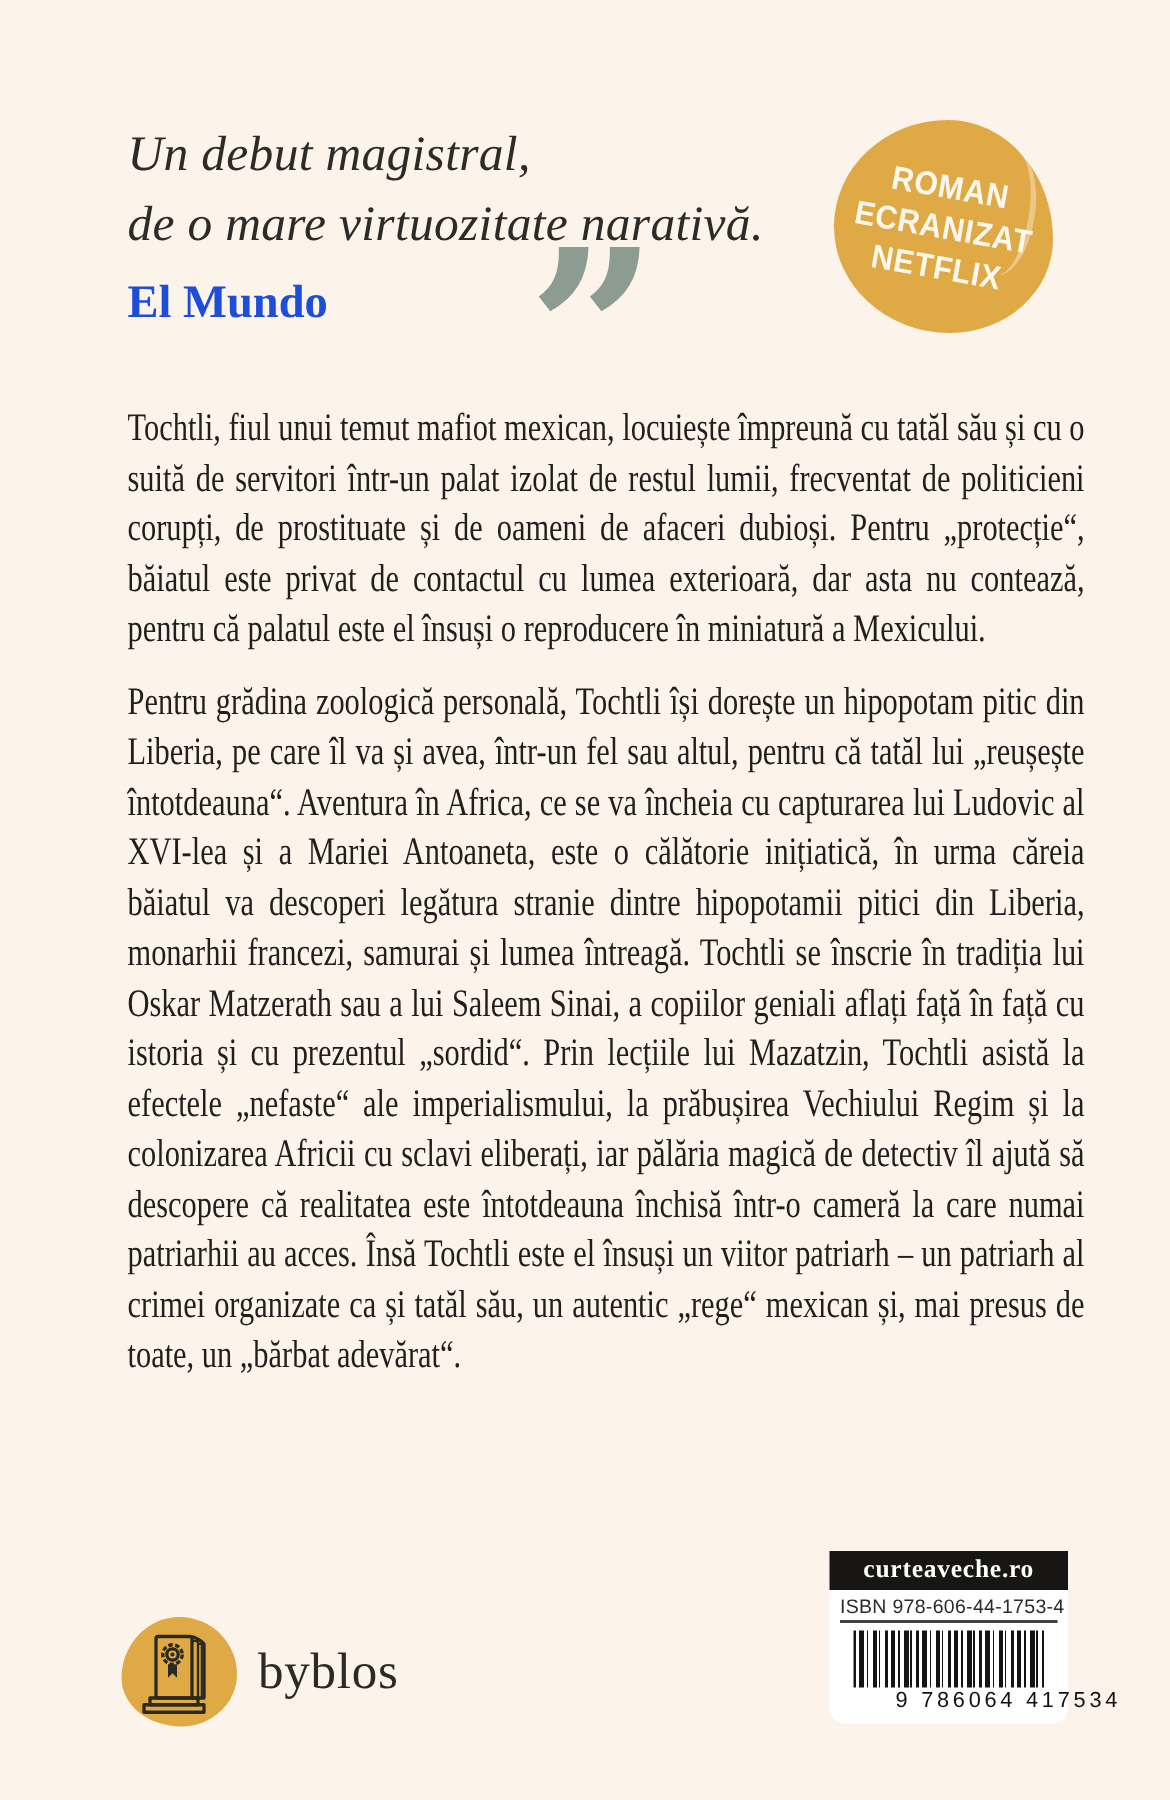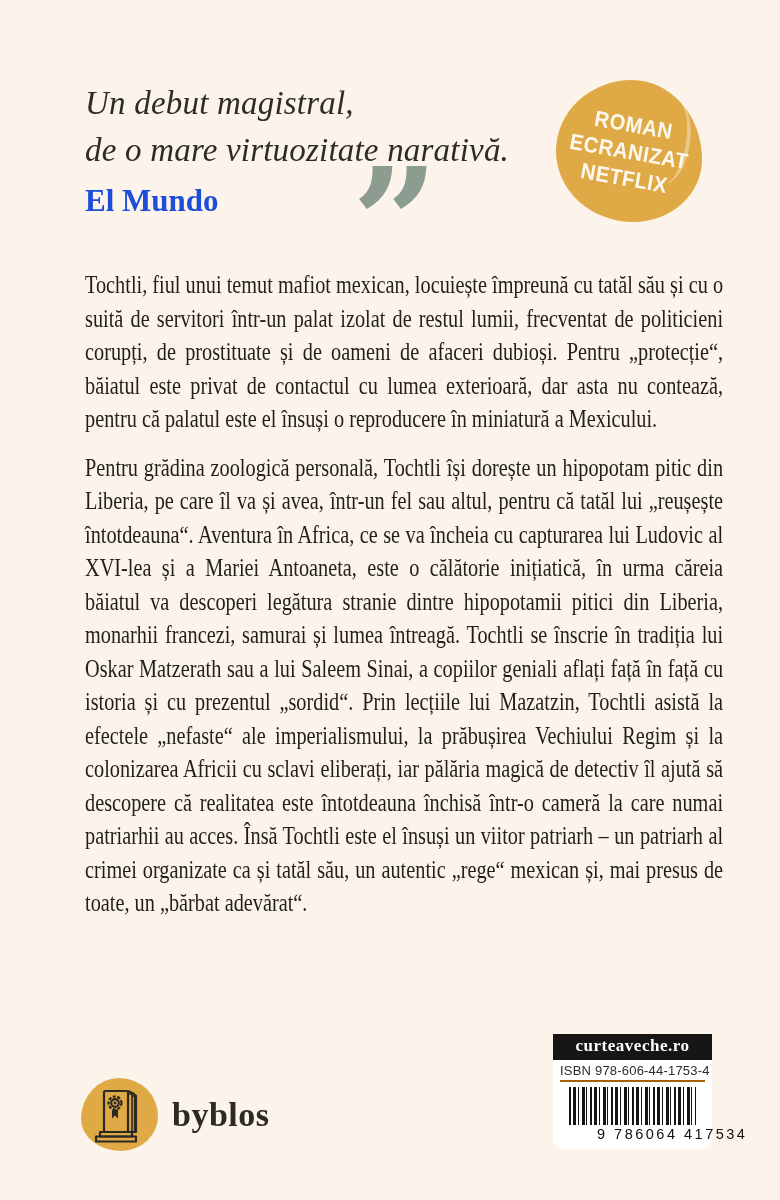--- a/index.html
+++ b/index.html
@@ -85,21 +85,21 @@
     position:absolute; left:81px; top:1078px;
     display:flex; align-items:center; gap:14px;
   }
   .logo-blob {
     width:77px; height:73px;
     background:#dfa945;
     border-radius:50% 50% 48% 52% / 56% 52% 48% 44%;
     display:flex; align-items:center; justify-content:center;
   }
   .wordmark {
-    font-weight:bold;
+    font-weight:normal;
     font-size:34px;
     letter-spacing:.5px;
     color:#2b2a26;
   }
 
   
   .barcode-panel {
     position:absolute; left:553px; top:1034px;
     width:159px; height:115px;
     background:#ffffff;
@@ -114,21 +114,21 @@
     letter-spacing:.5px;
     padding:2px 0 4px;
   }
   .bc-isbn {
     font-family:"Liberation Sans", sans-serif;
     font-size:13px;
     color:#2b2b2b;
     text-align:center;
     padding:3px 0 2px;
     margin:0 7px;
-    border-bottom:2px solid #a16207;
+    border-bottom:2px solid #404040;
     white-space:nowrap;
     letter-spacing:.2px;
   }
   .bc-bars {
     height:38px;
     margin:5px 16px 0;
     background:repeating-linear-gradient(90deg,
       #141414 0 2px,  #ffffff 2px 4px,
       #141414 4px 7px, #ffffff 7px 9px,
       #141414 9px 10px, #ffffff 10px 13px,

